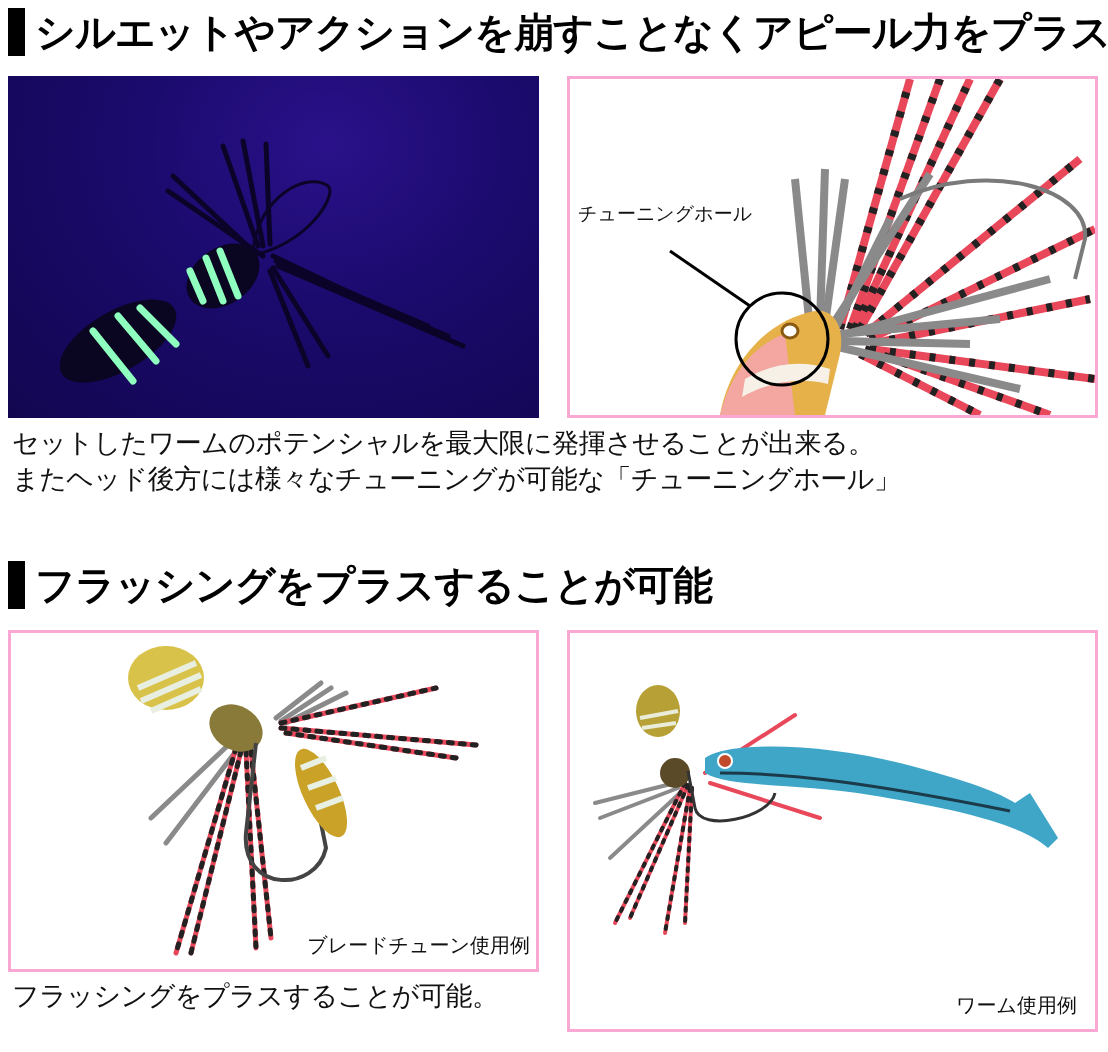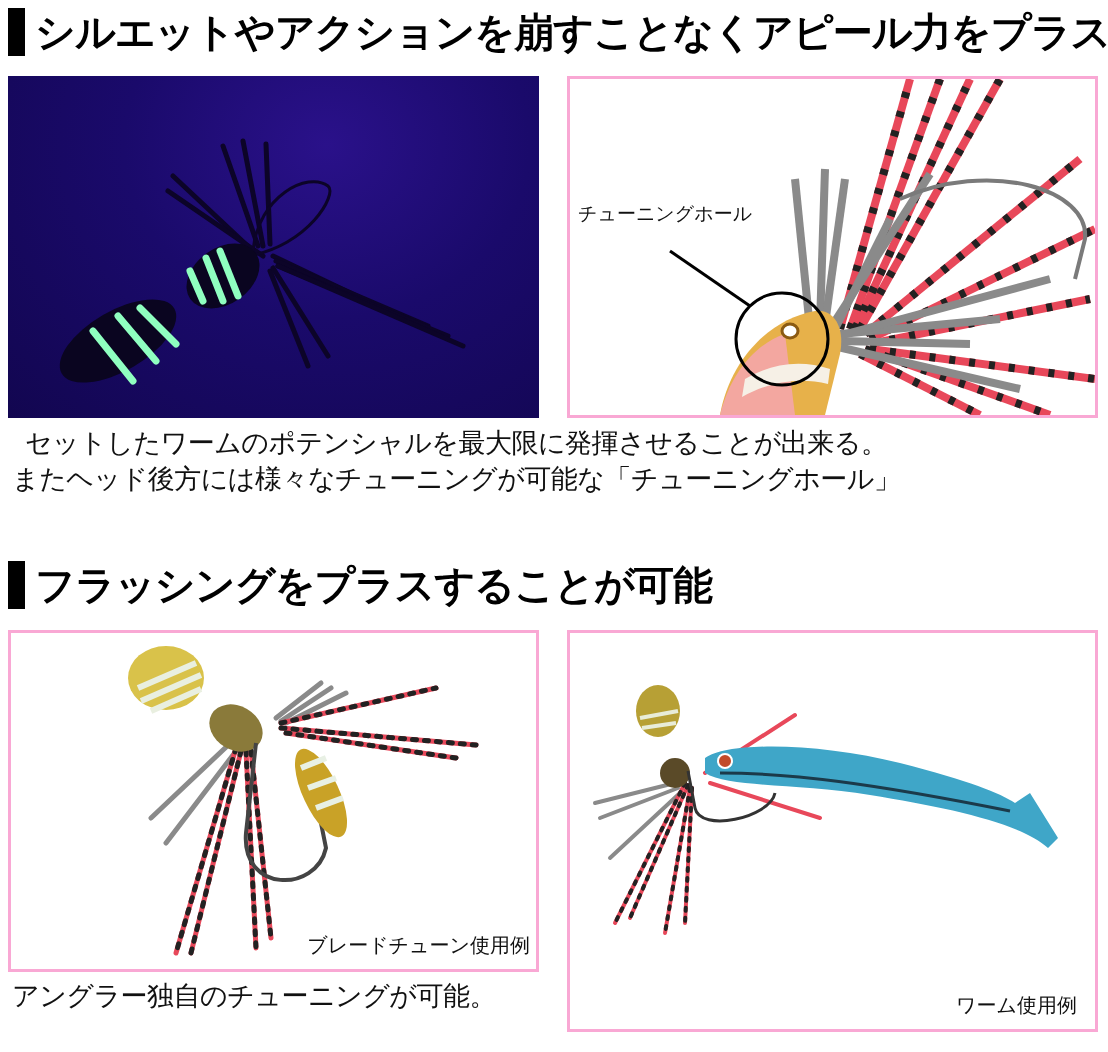--- a/index.html
+++ b/index.html
@@ -4,21 +4,21 @@
 <style>
   html, body { margin: 0; padding: 0; background: #ffffff; }
   body { width: 1108px; height: 1052px; position: relative; overflow: hidden;
          font-family: "DejaVu Sans", "Liberation Sans", sans-serif; color: #111; }
   .heading { position: absolute; left: 8px; height: 48px; display: flex; align-items: center; }
   .heading .bar { width: 17px; height: 48px; background: #000; margin-right: 10px; }
   .heading .title { font-size: 40px; font-weight: bold; letter-spacing: -1px; white-space: nowrap; color: #000; }
   .photo { position: absolute; box-sizing: border-box; overflow: hidden; }
   .framed { border: 3px solid #f9a8d4; background: #fff; }
   .caption { position: absolute; font-size: 20px; color: #111; white-space: nowrap; }
-  .body-text { position: absolute; left: 12px; font-size: 27px; line-height: 36px; color: #111; letter-spacing: -0.5px; text-align: center; }
+  .body-text { position: absolute; left: 12px; font-size: 27px; line-height: 36px; color: #111; letter-spacing: -0.5px; }
   .body-text div { white-space: nowrap; }
   svg { display: block; }
 </style>
 </head>
 <body>
 
 <div class="heading" style="top:8px;">
   <div class="bar"></div>
   <div class="title">シルエットやアクションを崩すことなくアピール力をプラス</div>
 </div>
@@ -210,14 +210,14 @@
     <path d="M135 125 C 160 108, 250 110, 330 130 C 400 148, 430 160, 445 170 L 460 160 L 488 205 L 478 215 C 450 190, 380 175, 300 162 C 230 150, 160 155, 135 140 Z" fill="#3fa6c8"></path>
     <path d="M150 140 C 220 140, 300 150, 440 178" stroke="#1b3a4a" stroke-width="3" fill="none"></path>
     <circle cx="155" cy="128" r="7" fill="#c24a2a" stroke="#fff" stroke-width="2"></circle>
 
     <path d="M118 138 L125 175 C 130 200, 200 185, 205 160" stroke="#333" stroke-width="3" fill="none"></path>
   </svg>
   <div class="caption" style="right:18px; bottom:10px;">ワーム使用例</div>
 </div>
 
 <div class="body-text" style="top:978px;">
-  <div>アングラー独自のチューニングが可能。</div>
+  <div>フラッシングをプラスすることが可能。</div>
 </div>
 
 </body></html>

